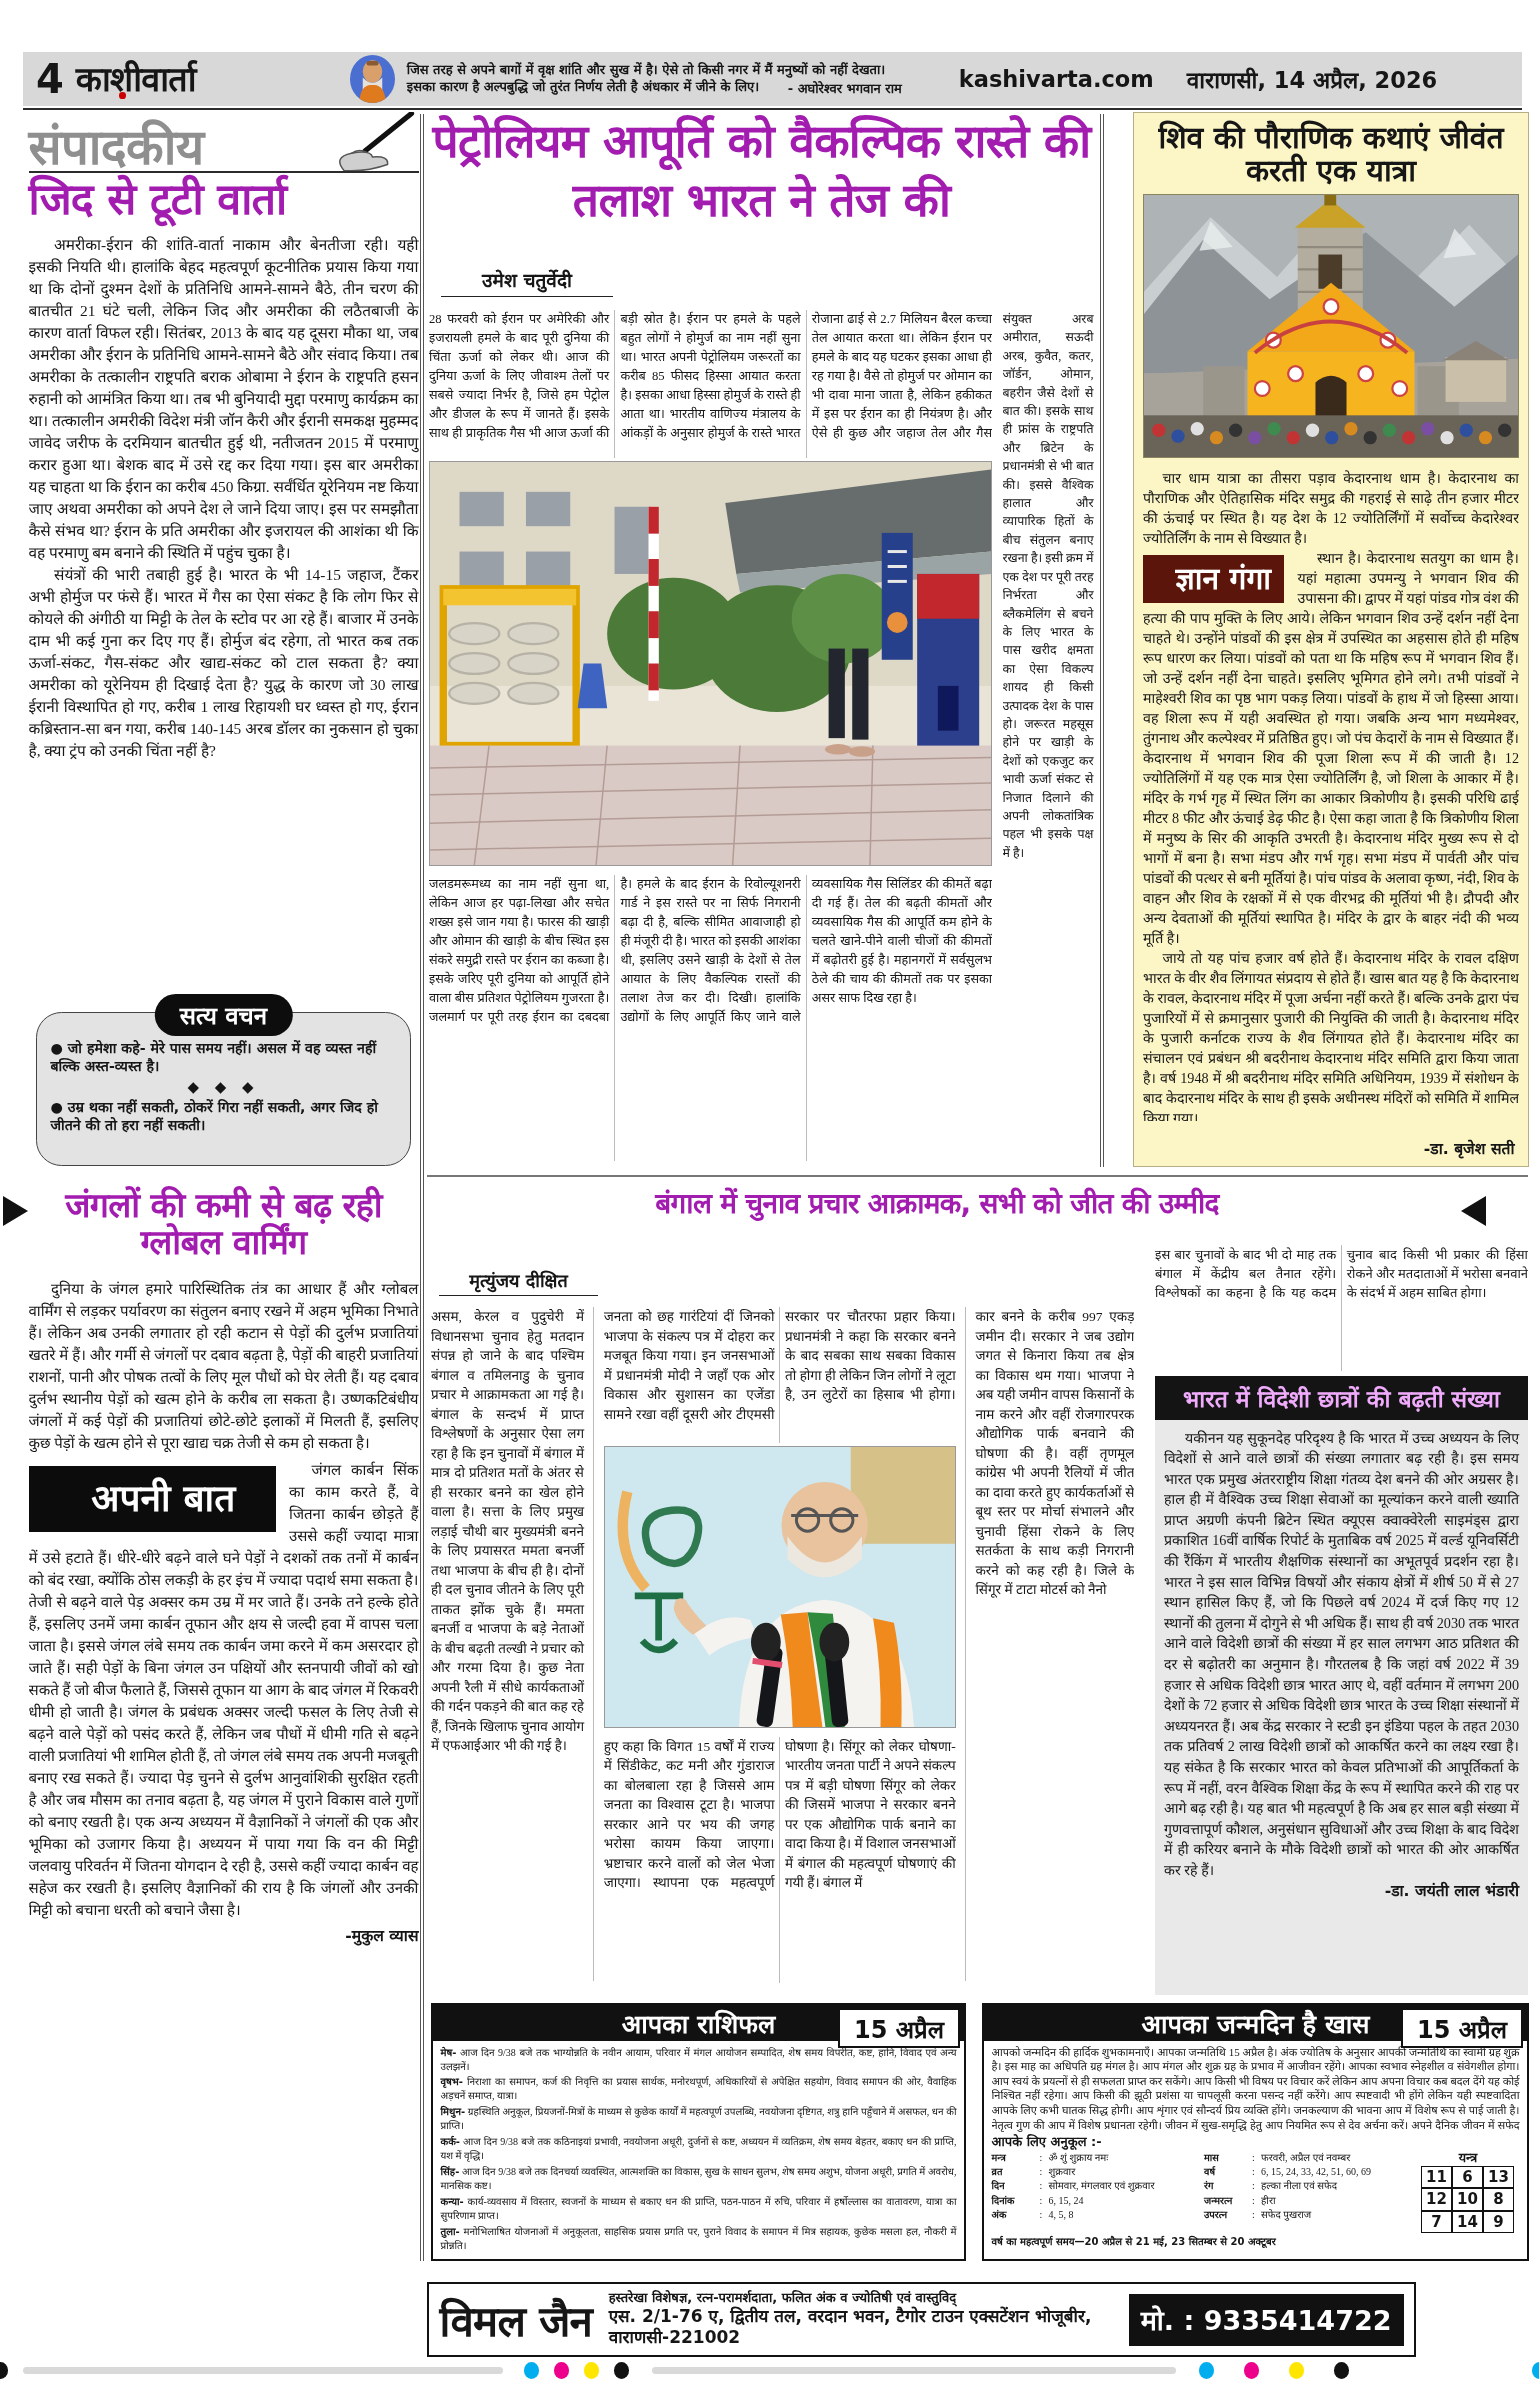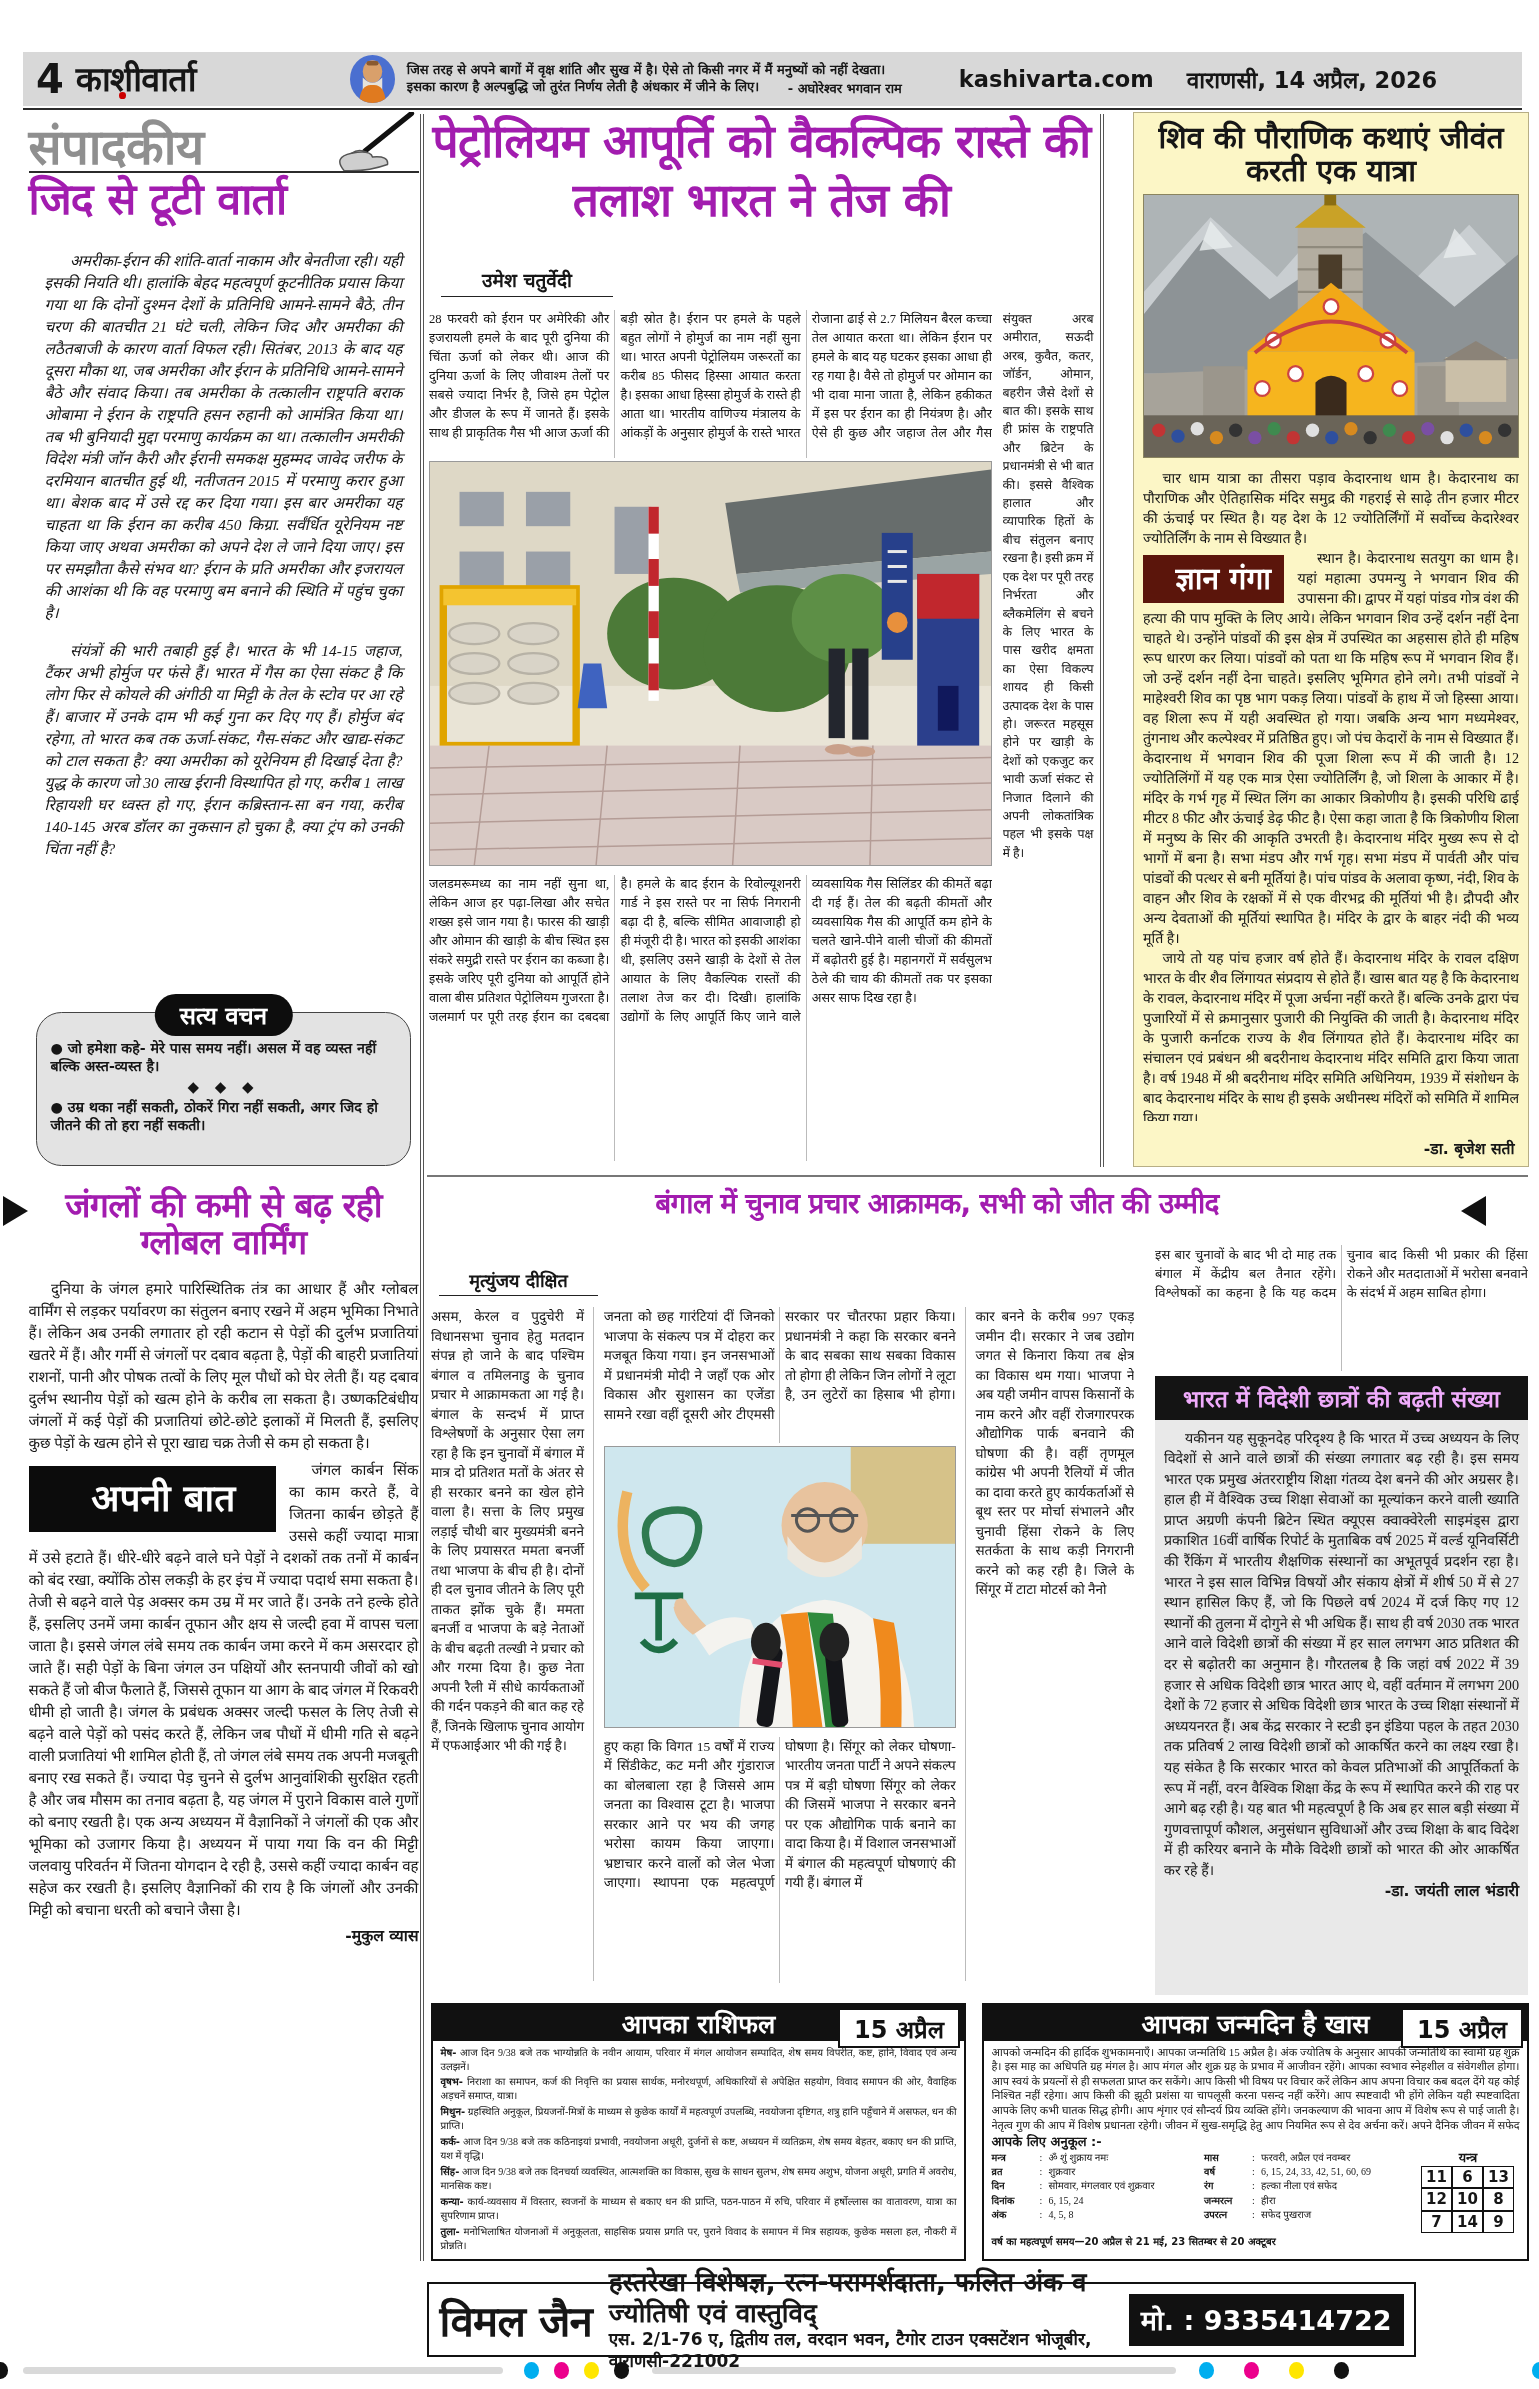--- a/index.html
+++ b/index.html
@@ -21,21 +21,21 @@
   .quote .attr{display:block;text-align:right;margin-top:-16.5px;}
   .site{font-family:"DejaVu Sans",sans-serif;font-weight:700;font-size:22.5px;margin-left:45px;white-space:nowrap;}
   .dateline{font-family:"DejaVu Sans",sans-serif;font-weight:800;font-size:22.5px;margin-left:21px;white-space:nowrap;}
   
   .h-black{font-family:"DejaVu Sans",sans-serif;font-weight:900;color:#a21caf;letter-spacing:-0.7px;}
   
   .ed-sect{left:28.5px;top:112px;width:390px;display:flex;align-items:flex-end;justify-content:space-between;}
   .ed-sect .t{font-size:49px;line-height:.95;color:#8f8f8f;}
   .ed-head{left:28.5px;top:178px;width:390px;font-size:43px;line-height:1.0;}
   .ed-body{left:28.5px;top:234px;width:390px;height:770px;font-size:15.4px;line-height:22px;}
-  .ed-body p{margin:16px;text-indent:25.5px;font-style:italic;}
+  .ed-body p{margin:0;text-indent:25.5px;}
   .satya{left:36px;top:1012px;width:375px;height:154px;background:#e3e3e3;border:1.5px solid #444;border-radius:25.5px;padding:25.5px 13.5px 6px 13.5px;}
   .satya .pill{position:absolute;top:-19.5px;left:50%;transform:translateX(-50%);background:#0d0d0d;color:#fff;
         font-family:"DejaVu Sans",sans-serif;font-weight:900;font-size:24px;padding:4.5px 25.5px;border-radius:25.5px;white-space:nowrap;}
   .satya .q{font-family:"DejaVu Sans",sans-serif;font-weight:700;font-size:14.2px;line-height:1.3;margin:0 0 3px 0;}
   .satya .sep{text-align:center;font-size:15px;letter-spacing:6px;margin:1.5px 0;}
   .gw-head{left:28.5px;top:1187px;width:390px;font-size:34px;line-height:1.1;text-align:center;}
   .gw-body{left:28.5px;top:1278px;width:390px;height:959px;font-size:15px;line-height:22px;}
   .gw-body p{margin:0 0 4.5px 0;text-indent:22.5px;}
   .badge-black{float:left;background:#0c0c0c;color:#fff;font-family:"DejaVu Sans",sans-serif;font-weight:900;
         display:flex;align-items:center;justify-content:center;margin:7.5px 13.5px 4.5px 0;}
@@ -104,21 +104,21 @@
   .yantra{width:103px;flex:0 0 auto;text-align:center;}
   .yantra .lbl{font-family:"DejaVu Sans",sans-serif;font-weight:800;font-size:12.7px;}
   .ygrid{display:grid;grid-template-columns:repeat(3,31px);margin-left:4.5px;}
   .ygrid div{border:1.5px solid #111;height:22.5px;display:flex;align-items:center;justify-content:center;
         font-family:"DejaVu Sans",sans-serif;font-weight:700;font-size:15px;}
   .imp-time{font-size:10px;font-weight:bold;font-family:"DejaVu Sans",sans-serif;margin-top:2.2px;}
   
   .ad{left:427px;top:2282px;width:989px;height:75px;border:2.2px solid #111;display:flex;align-items:center;padding:0 10.5px;gap:16.5px;}
   .ad .nm{font-family:"DejaVu Sans",sans-serif;font-weight:900;font-size:42px;letter-spacing:-0.7px;white-space:nowrap;}
   .ad .mid{flex:1;}
-  .ad .mid .l1{font-family:"DejaVu Sans",sans-serif;font-weight:800;font-size:26px;line-height:1.2;}
+  .ad .mid .l1{font-family:"DejaVu Sans",sans-serif;font-weight:800;font-size:13px;line-height:1.2;}
   .ad .mid .l2{font-family:"DejaVu Sans",sans-serif;font-weight:700;font-size:17px;line-height:1.25;}
   .ad .ph{background:#111;color:#fff;font-family:"DejaVu Sans",sans-serif;font-weight:900;font-size:27px;
         padding:7.5px 12px;white-space:nowrap;}
   
   .regrow{left:0;top:2362px;width:1540px;height:16.5px;}
   .regbar{position:absolute;top:4.5px;height:7.5px;background:#d9d9d9;border-radius:3.7px;}
   .dot{position:absolute;top:0;width:15px;height:16.5px;border-radius:50%;}
 </style>
 </head>
 <body>

